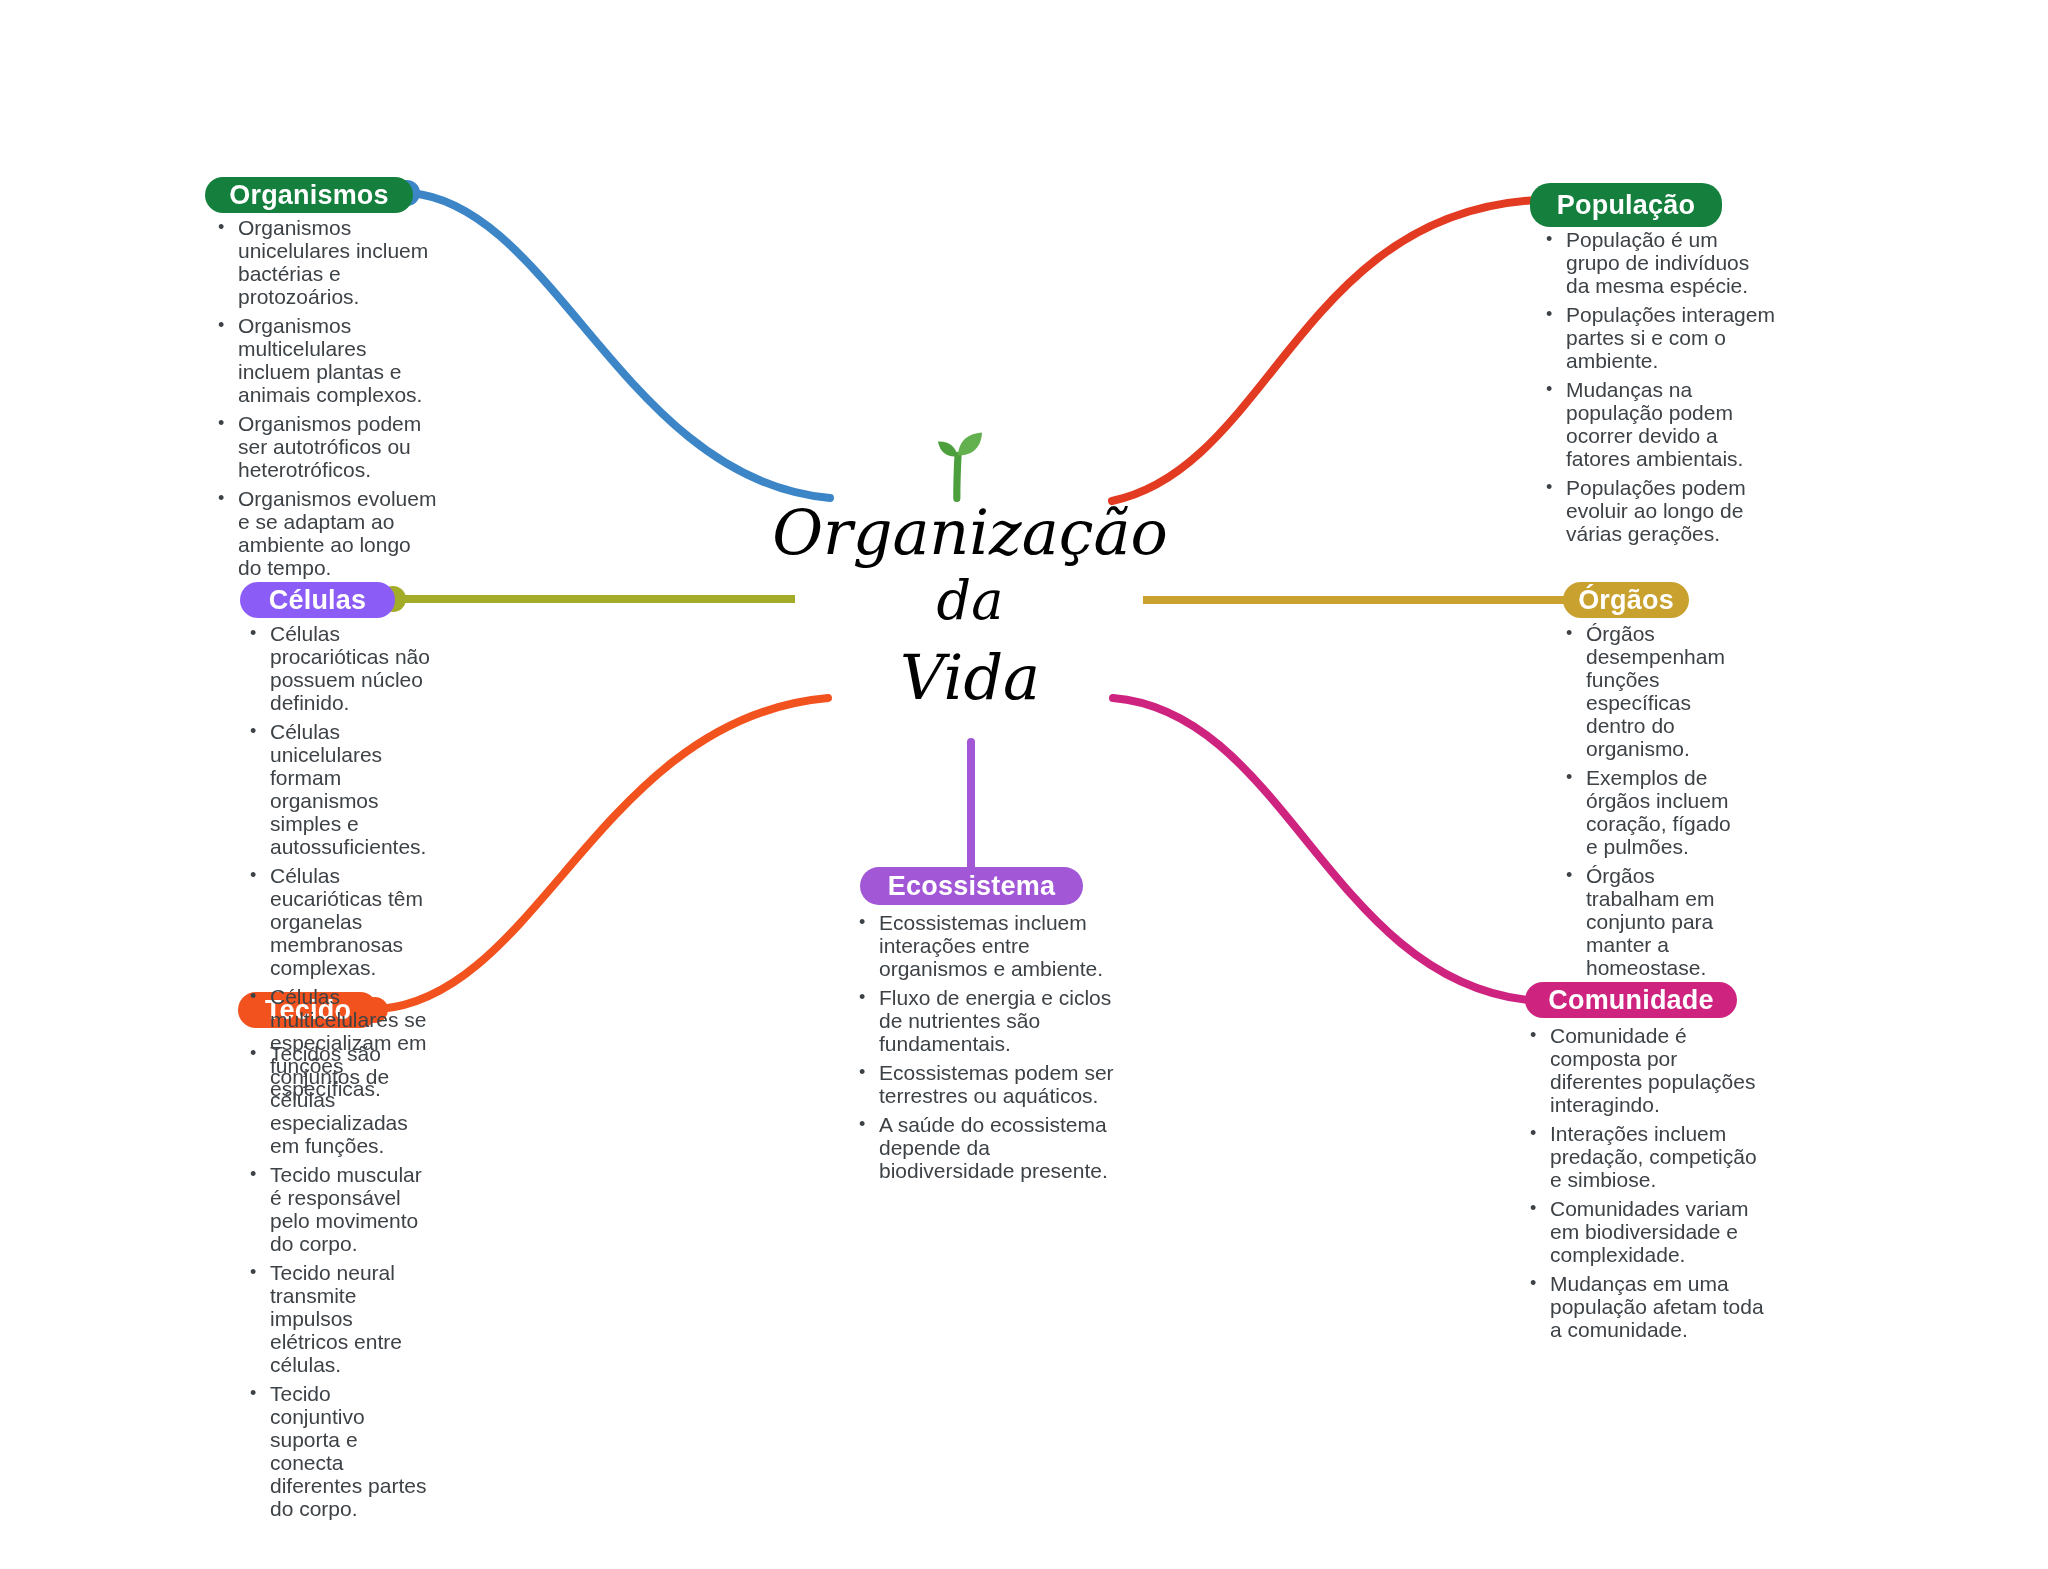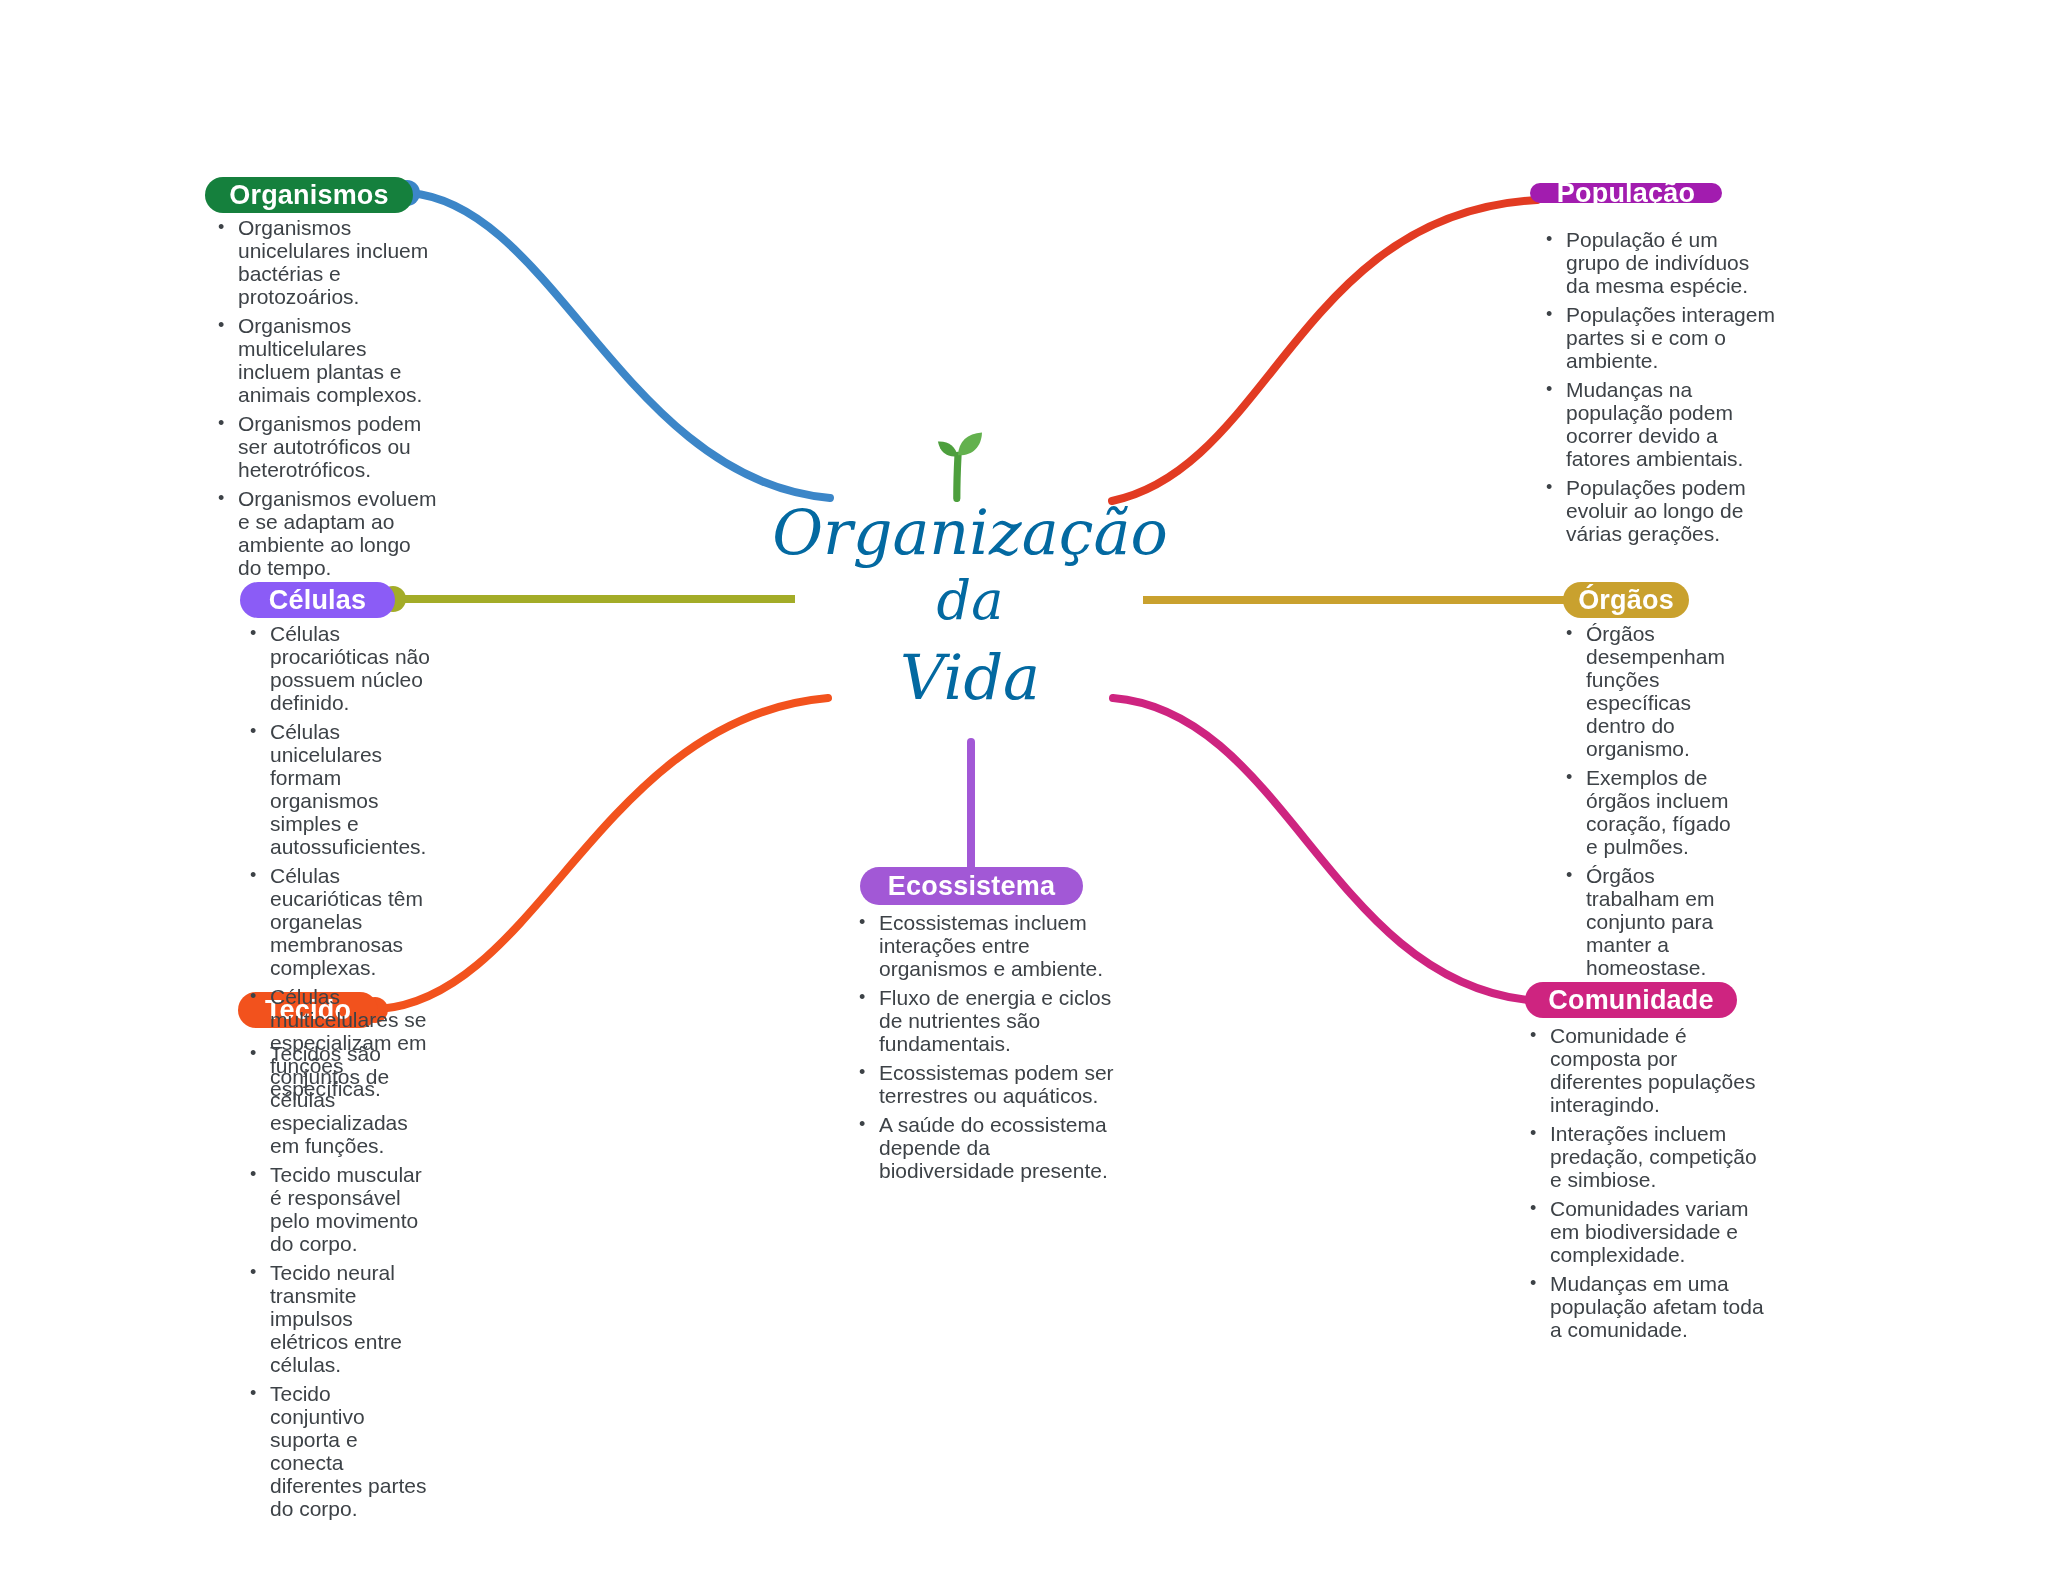--- a/index.html
+++ b/index.html
@@ -21,30 +21,30 @@
   .list li::before{content:"•";position:absolute;left:4px;top:0;font-size:18px;color:#3d4247;}
   
   #pill-organismos{left:205px;top:177px;width:208px;height:36px;background:#15803d;}
   #list-organismos{left:214px;top:216px;width:225px;}
   #pill-celulas{left:240px;top:582px;width:155px;height:36px;background:#8b5cf6;}
   #list-celulas{left:246px;top:622px;width:188px;}
   #pill-tecido{left:238px;top:992px;width:140px;height:36px;background:#f2521d;}
   #list-tecido{left:246px;top:1042px;width:185px;}
   #pill-ecossistema{left:860px;top:867px;width:223px;height:38px;background:#a258d6;}
   #list-ecossistema{left:855px;top:911px;width:265px;}
-  #pill-populacao{left:1530px;top:183px;width:192px;height:20px;background:#a21caf;}
+  #pill-populacao{left:1530px;top:183px;width:192px;height:44px;background:#15803d;}
   #list-populacao{left:1542px;top:228px;width:235px;}
   #pill-orgaos{left:1563px;top:582px;width:126px;height:36px;background:#c9a12e;}
   #list-orgaos{left:1562px;top:622px;width:178px;}
   #pill-comunidade{left:1525px;top:982px;width:212px;height:36px;background:#ce2480;}
   #list-comunidade{left:1526px;top:1024px;width:245px;}
   
   #title{
     position:absolute;left:720px;top:502px;width:500px;text-align:center;
-    font-family:"DejaVu Serif",serif;font-style:italic;color:#0369a1;z-index:1;
+    font-family:"DejaVu Serif",serif;font-style:italic;color:#000000;z-index:1;
   }
   #title .t1{font-size:62px;line-height:62px;}
   #title .t2{font-size:54px;line-height:74px;}
   #title .t3{font-size:62px;line-height:80px;}
   #sprout{position:absolute;left:922px;top:426px;width:72px;height:76px;z-index:1;}
 </style>
 </head>
 <body>
 
 <div id="canvas">

